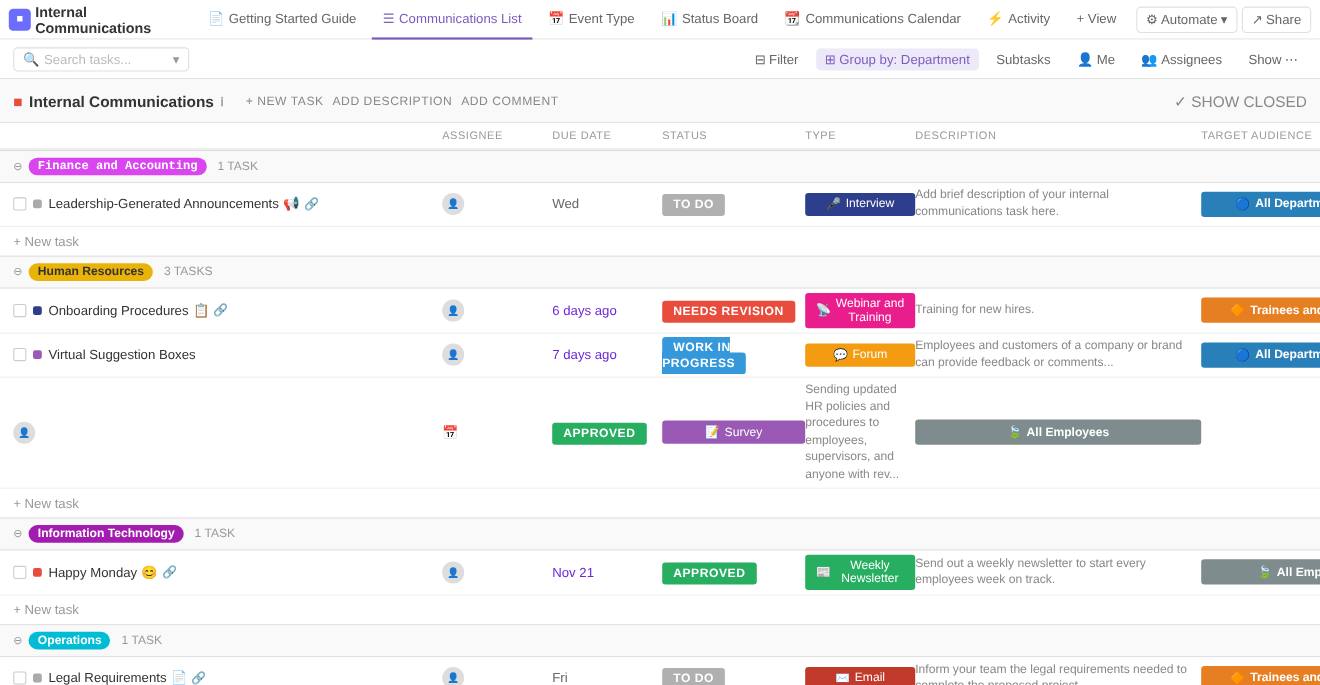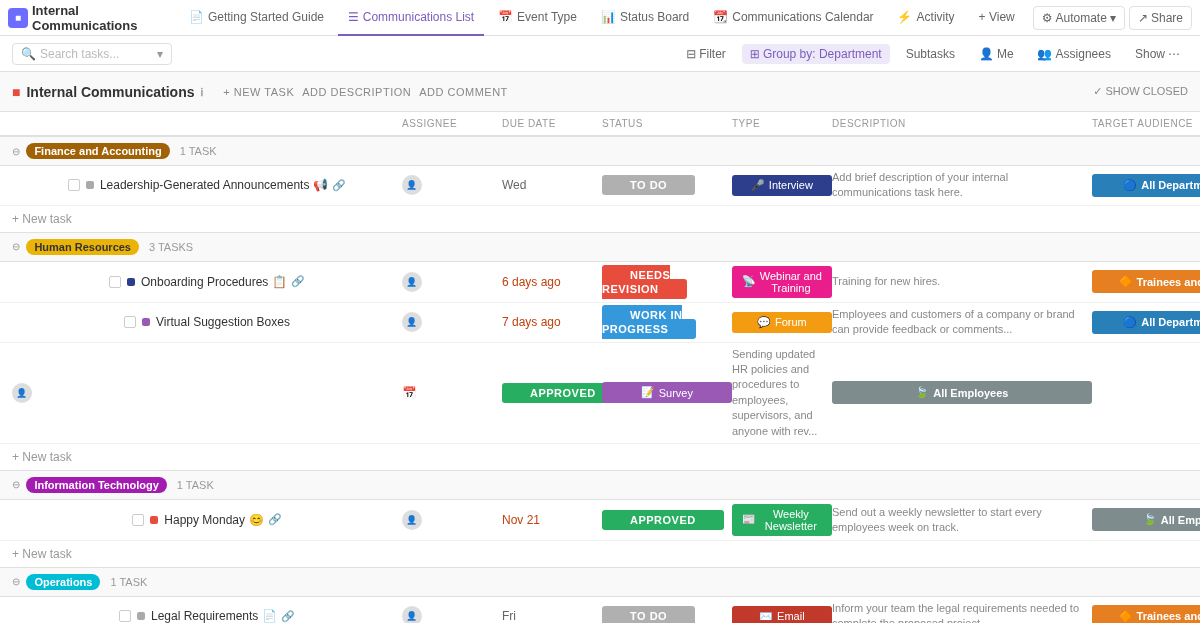--- a/index.html
+++ b/index.html
@@ -19,46 +19,46 @@
     .search-box { display: flex; align-items: center; gap: 4px; border: 1px solid #e0e0e0; border-radius: 4px; padding: 3px 8px; min-width: 160px; color: #999; font-size: 12px; cursor: pointer; }
     .toolbar-spacer { flex: 1; }
     .toolbar-btn { display: flex; align-items: center; gap: 3px; padding: 3px 8px; border-radius: 4px; cursor: pointer; font-size: 12px; color: #666; }
     .toolbar-btn.active { background: #ede9f8; color: #7c5cbf; }
 
     
     .page-header { display: flex; align-items: center; height: 40px; padding: 0 12px; border-bottom: 1px solid #e0e0e0; gap: 8px; background: #f9f9f9; }
     .page-header-title { font-weight: 600; font-size: 14px; color: #333; display: flex; align-items: center; gap: 6px; }
     .page-header-actions { display: flex; gap: 8px; margin-left: 12px; }
     .page-header-action { font-size: 11px; color: #888; cursor: pointer; text-transform: uppercase; letter-spacing: 0.5px; }
-    .show-closed { margin-left: auto; font-size: 11px; color: #888; cursor: pointer; display: flex; align-items: center; gap: 4px; }
+    .show-closed { margin-left: auto; font-size: 14px; color: #888; cursor: pointer; display: flex; align-items: center; gap: 4px; }
 
     
     .main-content { overflow-y: auto; height: calc(623px - 36px - 36px - 40px); background: #fff; }
 
     
     .col-headers { display: grid; grid-template-columns: 390px 100px 100px 130px 100px 260px 195px 130px 120px; align-items: center; padding: 6px 12px; border-bottom: 1px solid #e0e0e0; background: #fff; position: sticky; top: 0; z-index: 10; }
     .col-header { font-size: 10px; font-weight: 400; color: #999; text-transform: uppercase; letter-spacing: 0.5px; }
 
     
     .group-section { margin-bottom: 0; }
     .group-header { display: flex; align-items: center; gap: 6px; padding: 6px 12px; background: #f9f9f9; border-bottom: 1px solid #e0e0e0; border-top: 1px solid #e0e0e0; }
     .group-collapse { cursor: pointer; color: #999; font-size: 10px; }
     .group-badge { padding: 2px 8px; border-radius: 10px; font-size: 11px; font-weight: 600; color: #fff; }
     .group-task-count { font-size: 11px; color: #999; margin-left: 4px; }
 
     
     .task-row { display: grid; grid-template-columns: 390px 100px 100px 130px 100px 260px 195px 130px 120px; align-items: center; padding: 4px 12px; border-bottom: 1px solid #f0f0f0; min-height: 36px; }
-    .task-name-cell { display: flex; align-items: center; gap: 6px; justify-content: center; }
+    .task-name-cell { display: flex; align-items: center; gap: 6px; }
     .task-checkbox { width: 12px; height: 12px; border: 1px solid #ccc; border-radius: 2px; flex-shrink: 0; }
     .task-color-dot { width: 8px; height: 8px; border-radius: 2px; flex-shrink: 0; }
     .task-name { font-size: 12px; color: #333; display: flex; align-items: center; gap: 4px; }
     .assignee-avatar { width: 20px; height: 20px; border-radius: 50%; background: #ddd; display: flex; align-items: center; justify-content: center; font-size: 9px; color: #999; }
     .due-date { font-size: 12px; color: #666; }
-    .due-date.overdue { color: #c2410c; }
-    .status-badge { padding: 4px 28px; border-radius: 3px; font-size: 11px; font-weight: 700; color: #fff; text-align: center; letter-spacing: 0.5px; }
+    .due-date.overdue { color: #6d28d9; }
+    .status-badge { padding: 4px 10px; border-radius: 3px; font-size: 11px; font-weight: 700; color: #fff; text-align: center; letter-spacing: 0.5px; }
     .type-badge { padding: 4px 10px; border-radius: 3px; font-size: 11px; font-weight: 500; color: #fff; text-align: center; display: flex; align-items: center; justify-content: center; gap: 4px; }
     .description-cell { font-size: 11px; color: #888; line-height: 1.4; padding-right: 8px; }
     .target-audience-badge { padding: 5px 10px; border-radius: 3px; font-size: 11px; font-weight: 600; color: #fff; text-align: center; display: flex; align-items: center; justify-content: center; gap: 4px; }
 
     .new-task-row { padding: 6px 12px; font-size: 12px; color: #999; cursor: pointer; display: flex; align-items: center; gap: 4px; }
 
     
     .status-todo { background: #b0b0b0; }
     .status-approved { background: #27ae60; }
     .status-needs-revision { background: #e74c3c; }
@@ -68,21 +68,21 @@
     .type-webinar { background: #e91e8c; }
     .type-forum { background: #f39c12; }
     .type-survey { background: #9b59b6; }
     .type-newsletter { background: #27ae60; }
     .type-email { background: #c0392b; }
 
     .target-all-dept { background: #2980b9; }
     .target-trainees { background: #e67e22; }
     .target-all-emp { background: #7f8c8d; }
 
-    .group-finance { background: #a16207; }
+    .group-finance { background: #d946ef; font-family: Liberation Mono, monospace; }
     .group-it { background: #a21caf; }
     .group-ops { background: #00bcd4; }
     .group-prod { background: #ff9800; }
   </style>
 </head>
 <body>
 
 <div class="top-nav">
   <div class="top-nav-icon">■</div>
   <span class="top-nav-title">Internal Communications</span>

